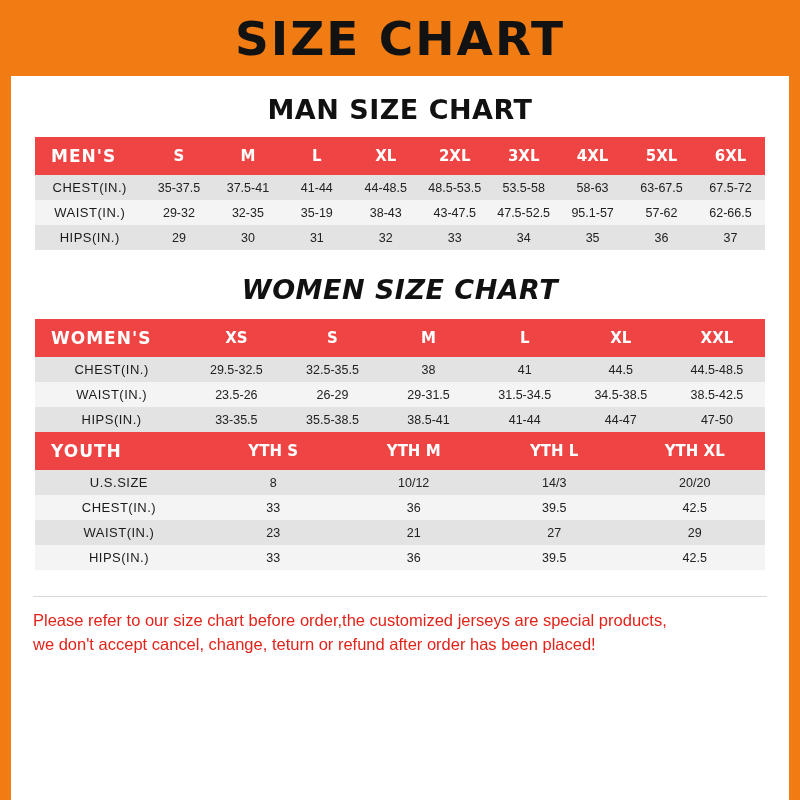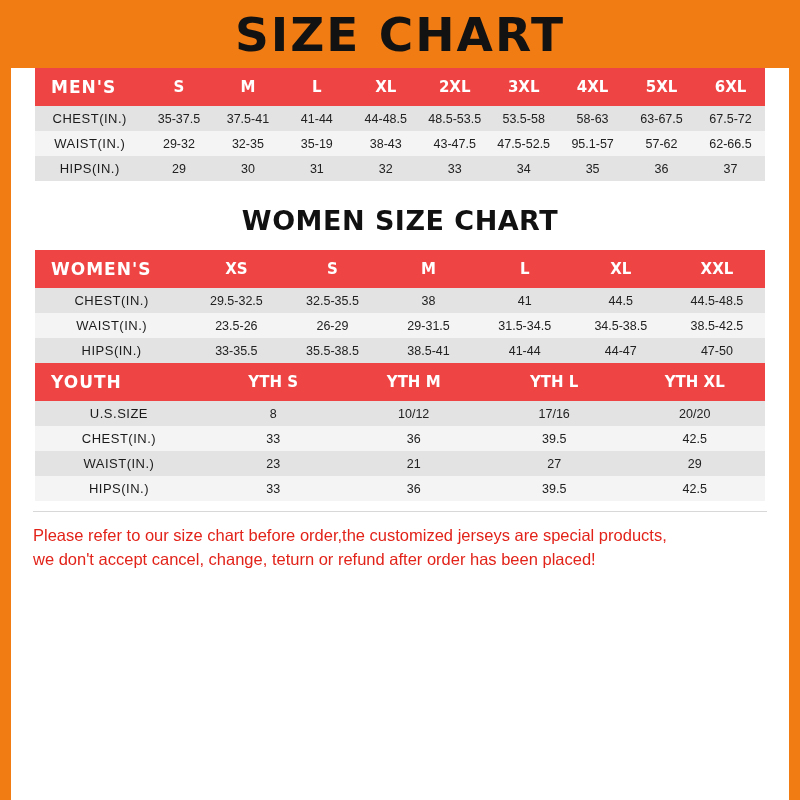--- a/index.html
+++ b/index.html
@@ -17,21 +17,21 @@
     position: relative;
     width: 800px;
     height: 800px;
     box-sizing: border-box;
     background: #ffffff;
     border-left: 11px solid #f07c13;
     border-right: 11px solid #f07c13;
   }
   .header-band {
     background: #f07c13;
-    height: 68px;
+    height: 76px;
     display: flex;
     align-items: center;
     justify-content: center;
     margin: 0 -11px;
   }
   .header-title {
     font-family: "DejaVu Sans", sans-serif;
     font-weight: bold;
     font-size: 47px;
     letter-spacing: 2px;
@@ -43,21 +43,21 @@
   }
   .section-title {
     text-align: center;
     font-family: "DejaVu Sans", sans-serif;
     font-weight: bold;
     font-size: 27px;
     color: #111111;
     letter-spacing: 0.5px;
   }
   .man-title { margin: 18px 0 12px 0; }
-  .women-title { margin: 24px 0 14px 0; }
+  .women-title { margin: 24px 0 14px 0; font-style: italic; }
   .youth-title { margin: 28px 0 14px 0; }
 
   table.size-table {
     border-collapse: collapse;
     width: 100%;
     table-layout: fixed;
   }
   table.size-table th,
   table.size-table td {
     text-align: center;
@@ -97,40 +97,41 @@
   .women-table th, .women-table td { font-size: 14px; padding: 8px 0; }
   .women-table thead th { font-size: 16px; }
   .women-table td.rowlabel { font-size: 14px; }
   
   .youth-table col.c0 { width: 23%; }
   .youth-table th, .youth-table td { font-size: 14px; padding: 9px 0; }
   .youth-table thead th { font-size: 16px; }
   .youth-table td.rowlabel { font-size: 14px; }
 
   .footer-note {
-    margin: 10px 22px 0 22px;
+    margin: 26px 22px 0 22px;
     border-top: 1px solid #d8d8d8;
     padding-top: 12px;
     color: #e2231a;
     font-size: 16.5px;
     line-height: 1.45;
     font-family: "Liberation Sans", sans-serif;
   }
   .footer-note div { white-space: nowrap; }
 </style>
 </head>
 <body>
 
 <div class="page">
 
   <div class="header-band">
     <div class="header-title">SIZE CHART</div>
   </div>
 
   <div class="section">
+    <div class="section-title man-title">MAN SIZE CHART</div>
     <table class="size-table man-table">
       <colgroup>
         <col class="c0">
           <col>
           <col>
           <col>
           <col>
           <col>
           <col>
           <col>
@@ -263,21 +264,21 @@
           <th>YTH M</th>
           <th>YTH L</th>
           <th>YTH XL</th>
         </tr>
       </thead>
       <tbody>
         <tr class="odd">
           <td class="rowlabel">U.S.SIZE</td>
           <td>8</td>
           <td>10/12</td>
-          <td>17/16</td>
+          <td>14/3</td>
           <td>20/20</td>
         </tr>
         <tr class="even">
           <td class="rowlabel">CHEST(IN.)</td>
           <td>33</td>
           <td>36</td>
           <td>39.5</td>
           <td>42.5</td>
         </tr>
         <tr class="odd">

